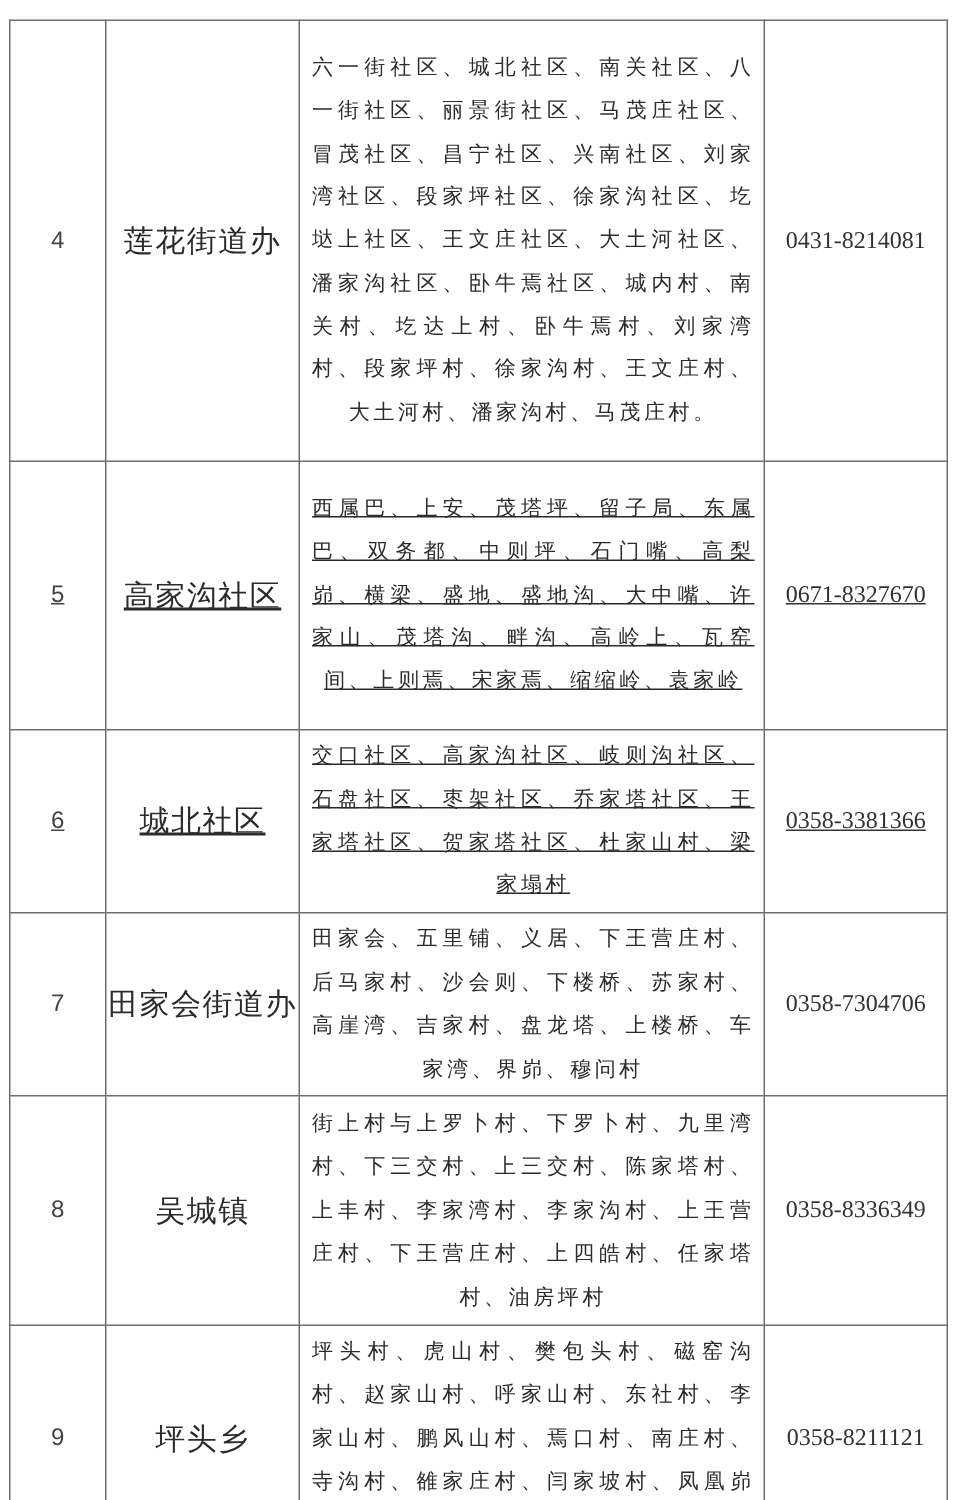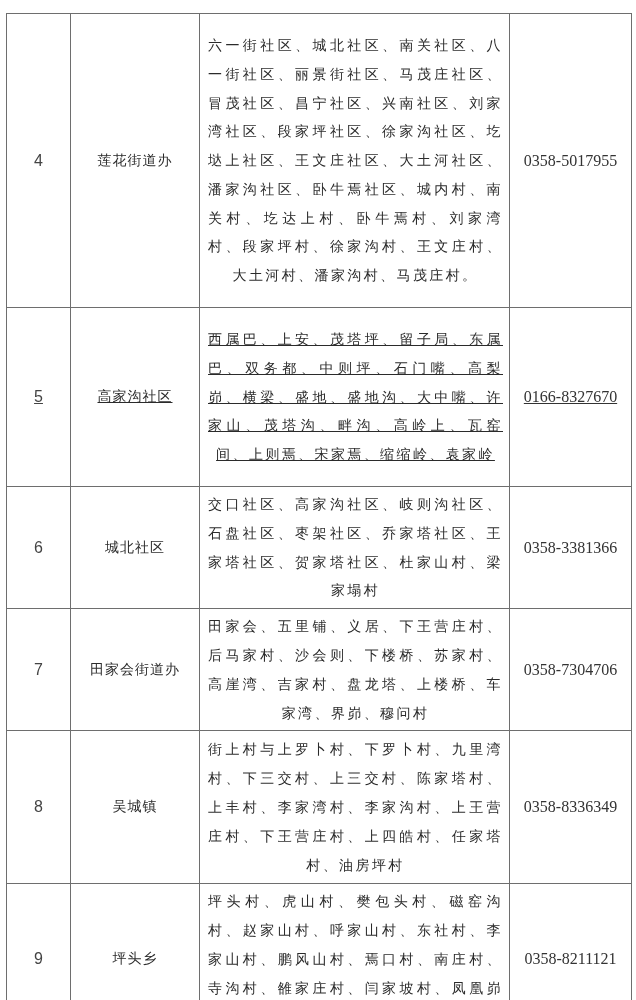--- a/index.html
+++ b/index.html
@@ -2,53 +2,53 @@
 <html><head>
 <meta charset="utf-8">
 <style>
   html, body { margin: 0; padding: 0; background: #ffffff; }
   body { width: 636px; height: 1000px; overflow: hidden; position: relative;
          font-family: "DejaVu Serif", "Liberation Serif", serif; color: #2b2b2b; }
   table.tbl { position: absolute; left: 6px; top: 13px; width: 626px;
               border-collapse: collapse; table-layout: fixed; }
   table.tbl td { border: 1.5px solid #6e6e6e; text-align: center; vertical-align: middle; padding: 0; }
   td.c-no { width: 63px; font-family: "Liberation Sans", "DejaVu Sans", sans-serif; font-size: 16px; color: #444; }
-  td.c-name { width: 128px; font-size: 14px; letter-spacing: 1px; }
+  td.c-name { width: 128px; font-size: 20px; letter-spacing: 1px; }
   td.c-area { width: 295px; font-size: 14px; line-height: 28.8px; letter-spacing: 2.4px;
               padding: 3px 6px 3px 8px !important; text-align: center; }
   td.c-phone { font-size: 16px; font-family: "Liberation Serif", "DejaVu Serif", serif; color: #333; }
   tr.r4 td { height: 287px; }
   tr.r5 td { height: 172px; text-decoration: underline; }
-  tr.r6 td { height: 114px; }
+  tr.r6 td { height: 114px; text-decoration: underline; }
   tr.r7 td { height: 114px; }
   tr.r8 td { height: 146px; margin-top: 28px; }
   tr.r9 td { height: 144px; }
   tr.r9 td.c-area { vertical-align: top; overflow: hidden; }
   .area-text { display: block; text-align: justify; text-align-last: center; word-break: break-all; }
 </style>
 </head>
 <body>
 
 <table class="tbl">
   <tbody>
       <tr class="r4">
     <td class="c-no">4</td>
     <td class="c-name">莲花街道办</td>
     <td class="c-area">
           <span class="area-text">六一街社区、城北社区、南关社区、八一街社区、丽景街社区、马茂庄社区、冒茂社区、昌宁社区、兴南社区、刘家湾社区、段家坪社区、徐家沟社区、圪垯上社区、王文庄社区、大土河社区、潘家沟社区、卧牛焉社区、城内村、南关村、圪达上村、卧牛焉村、刘家湾村、段家坪村、徐家沟村、王文庄村、大土河村、潘家沟村、马茂庄村。</span>
         </td>
-    <td class="c-phone">0358-5017955</td>
+    <td class="c-phone">0431-8214081</td>
   </tr>
   <tr class="r5">
     <td class="c-no">5</td>
     <td class="c-name">高家沟社区</td>
     <td class="c-area">
           <span class="area-text">西属巴、上安、茂塔坪、留子局、东属巴、双务都、中则坪、石门嘴、高梨峁、横梁、盛地、盛地沟、大中嘴、许家山、茂塔沟、畔沟、高岭上、瓦窑间、上则焉、宋家焉、缩缩岭、袁家岭</span>
         </td>
-    <td class="c-phone">0166-8327670</td>
+    <td class="c-phone">0671-8327670</td>
   </tr>
   <tr class="r6">
     <td class="c-no">6</td>
     <td class="c-name">城北社区</td>
     <td class="c-area">
           <span class="area-text">交口社区、高家沟社区、岐则沟社区、石盘社区、枣架社区、乔家塔社区、王家塔社区、贺家塔社区、杜家山村、梁家塌村</span>
         </td>
     <td class="c-phone">0358-3381366</td>
   </tr>
   <tr class="r7">

